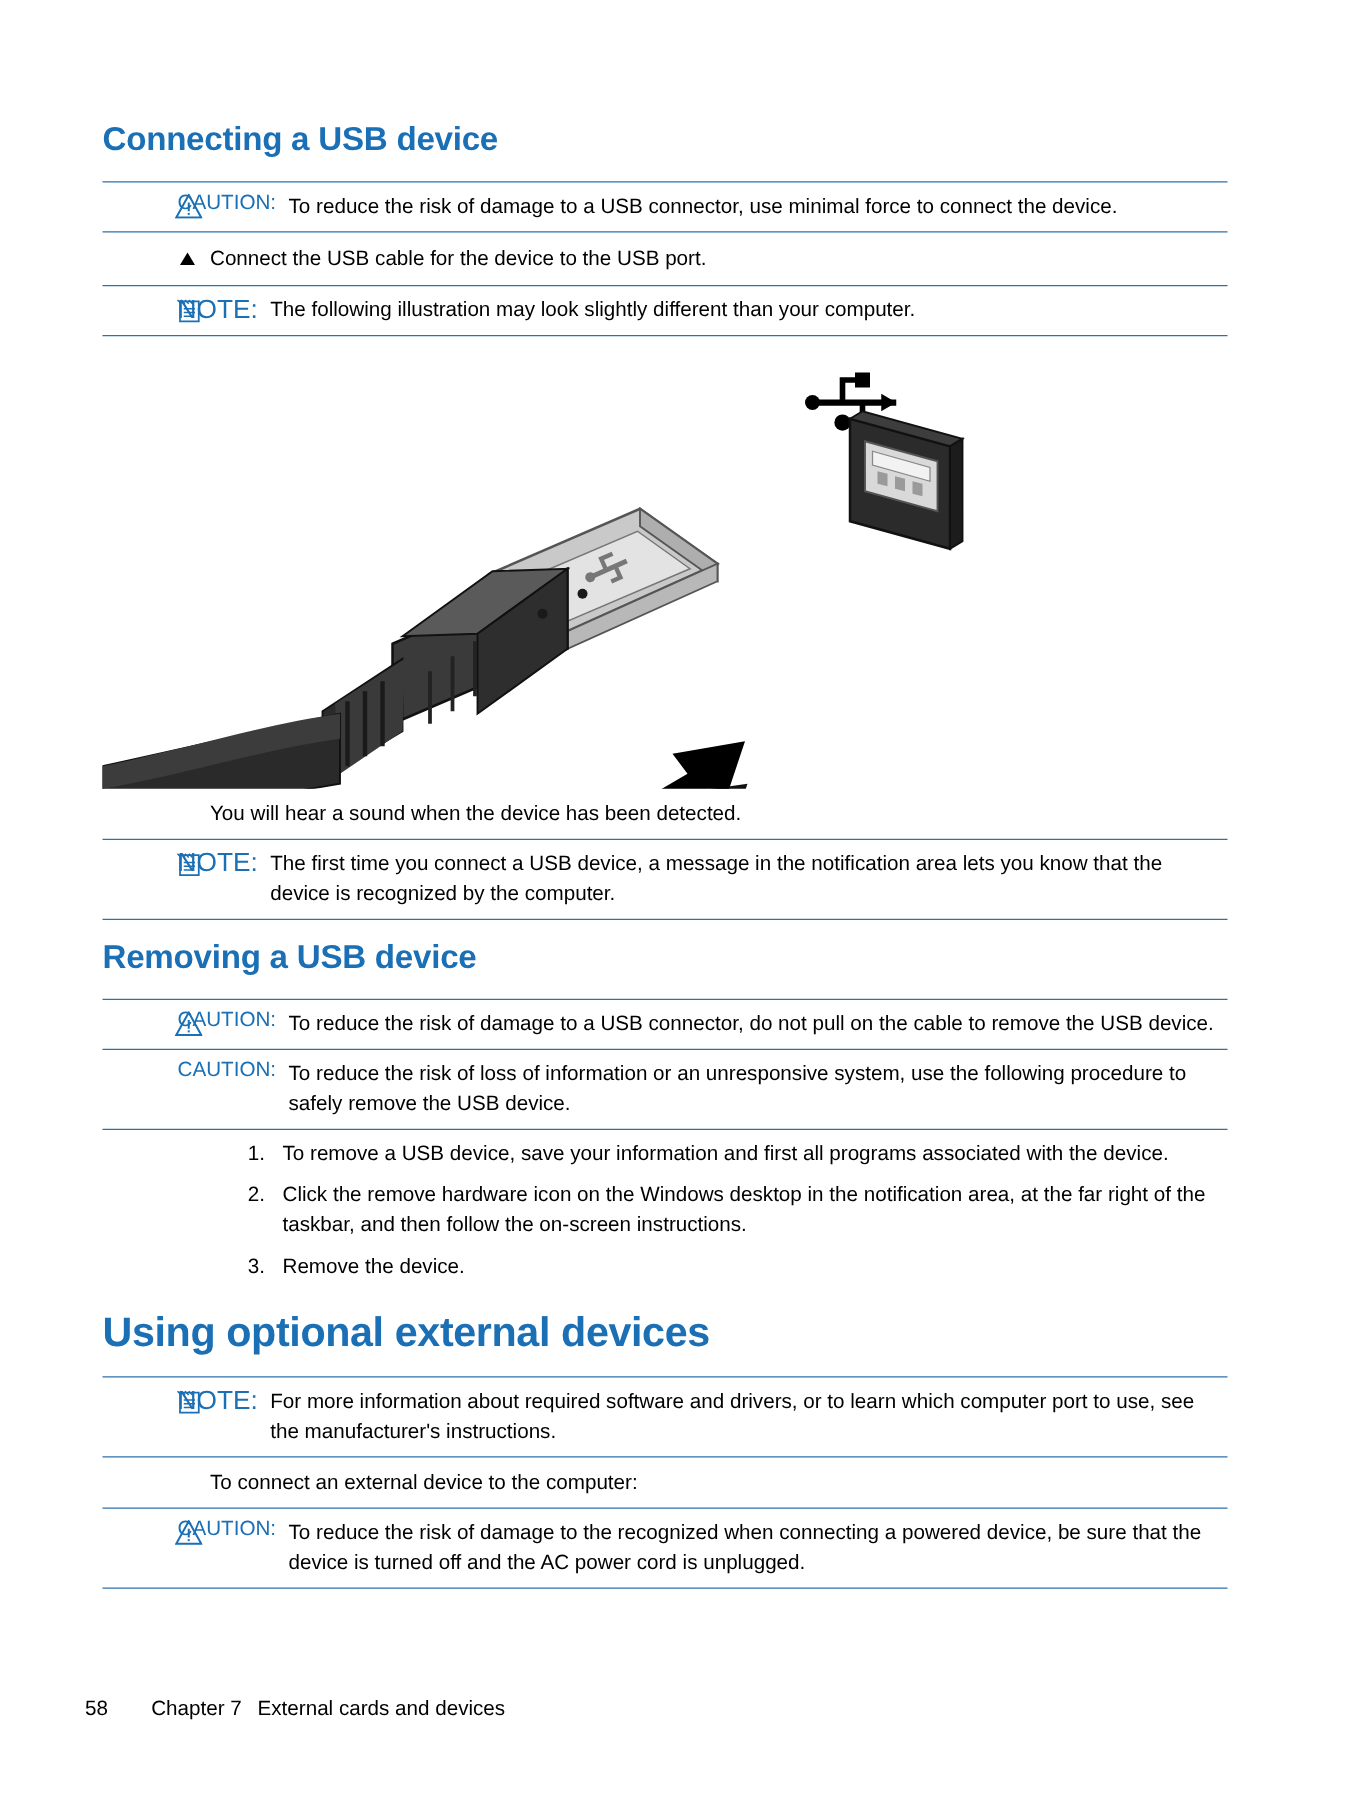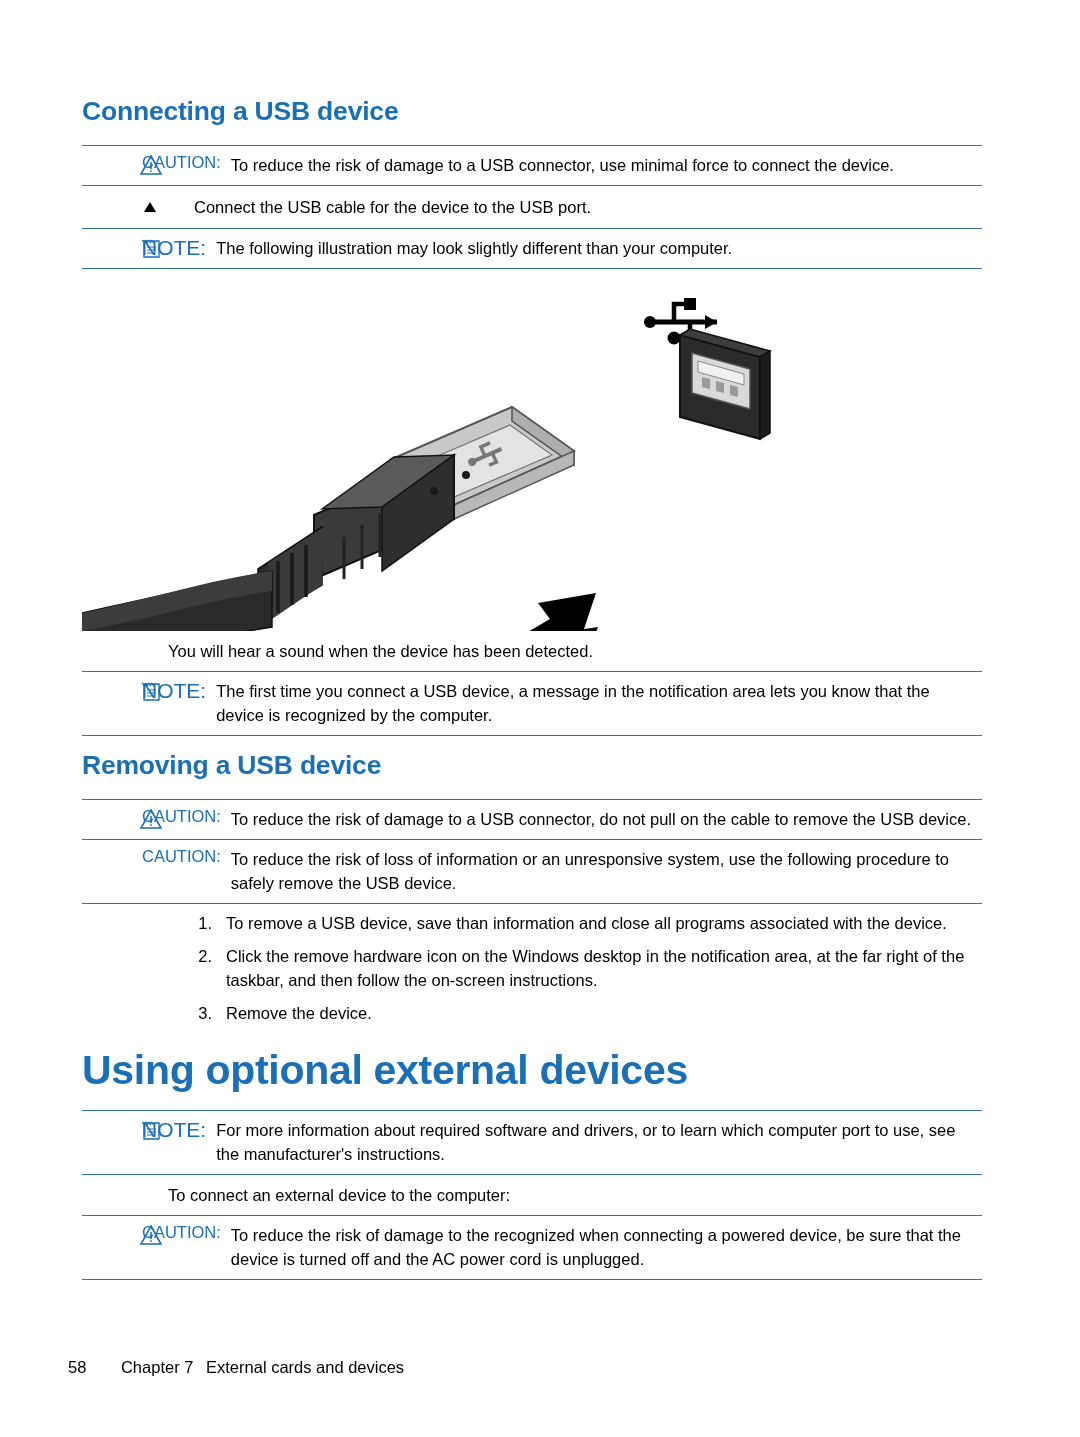--- a/index.html
+++ b/index.html
@@ -29,21 +29,21 @@
     width: 900px;
   }
   h1.section-heading {
     font-size: 26.5px;
     font-weight: bold;
     color: #1a6fb5;
     margin: 0 0 18px 0;
     letter-spacing: -0.2px;
   }
   h1.big-heading {
-    font-size: 41px;
+    font-size: 33px;
     font-weight: bold;
     color: #1a6fb5;
     margin: 0 0 16px 0;
     letter-spacing: -0.3px;
   }
   .rule {
     border: 0;
     border-top: 1px solid #2f6fad;
     margin: 0;
     height: 0;
@@ -86,21 +86,20 @@
   }
   .plain-para {
     font-size: 16.5px;
     line-height: 24px;
     padding: 8px 0 8px 86px;
   }
   .bullet-row {
     display: flex;
     padding: 9px 0 9px 62px;
     align-items: flex-start;
-    gap: 26px;
   }
   .bullet-tri {
     width: 0;
     height: 0;
     border-left: 6px solid transparent;
     border-right: 6px solid transparent;
     border-bottom: 10px solid #000;
     margin-top: 7px;
     margin-right: 12px;
   }
@@ -299,21 +298,21 @@
       <div class="note-inner">
         <span class="label-caution">CAUTION:</span>
         <span class="body-text">To reduce the risk of loss of information or an unresponsive system, use the following procedure to safely remove the USB device.</span>
       </div>
     </div>
     <hr class="rule">
 
     <ul class="num-list indent-86">
       <li class="num-item">
         <span class="num-marker">1.</span>
-        <span class="num-body">To remove a USB device, save than information and close all programs associated with the device.</span>
+        <span class="num-body">To remove a USB device, save your information and first all programs associated with the device.</span>
       </li>
       <li class="num-item">
         <span class="num-marker">2.</span>
         <span class="num-body">Click the remove hardware icon on the Windows desktop in the notification area, at the far right of the taskbar, and then follow the on-screen instructions.</span>
       </li>
       <li class="num-item">
         <span class="num-marker">3.</span>
         <span class="num-body">Remove the device.</span>
       </li>
     </ul>

